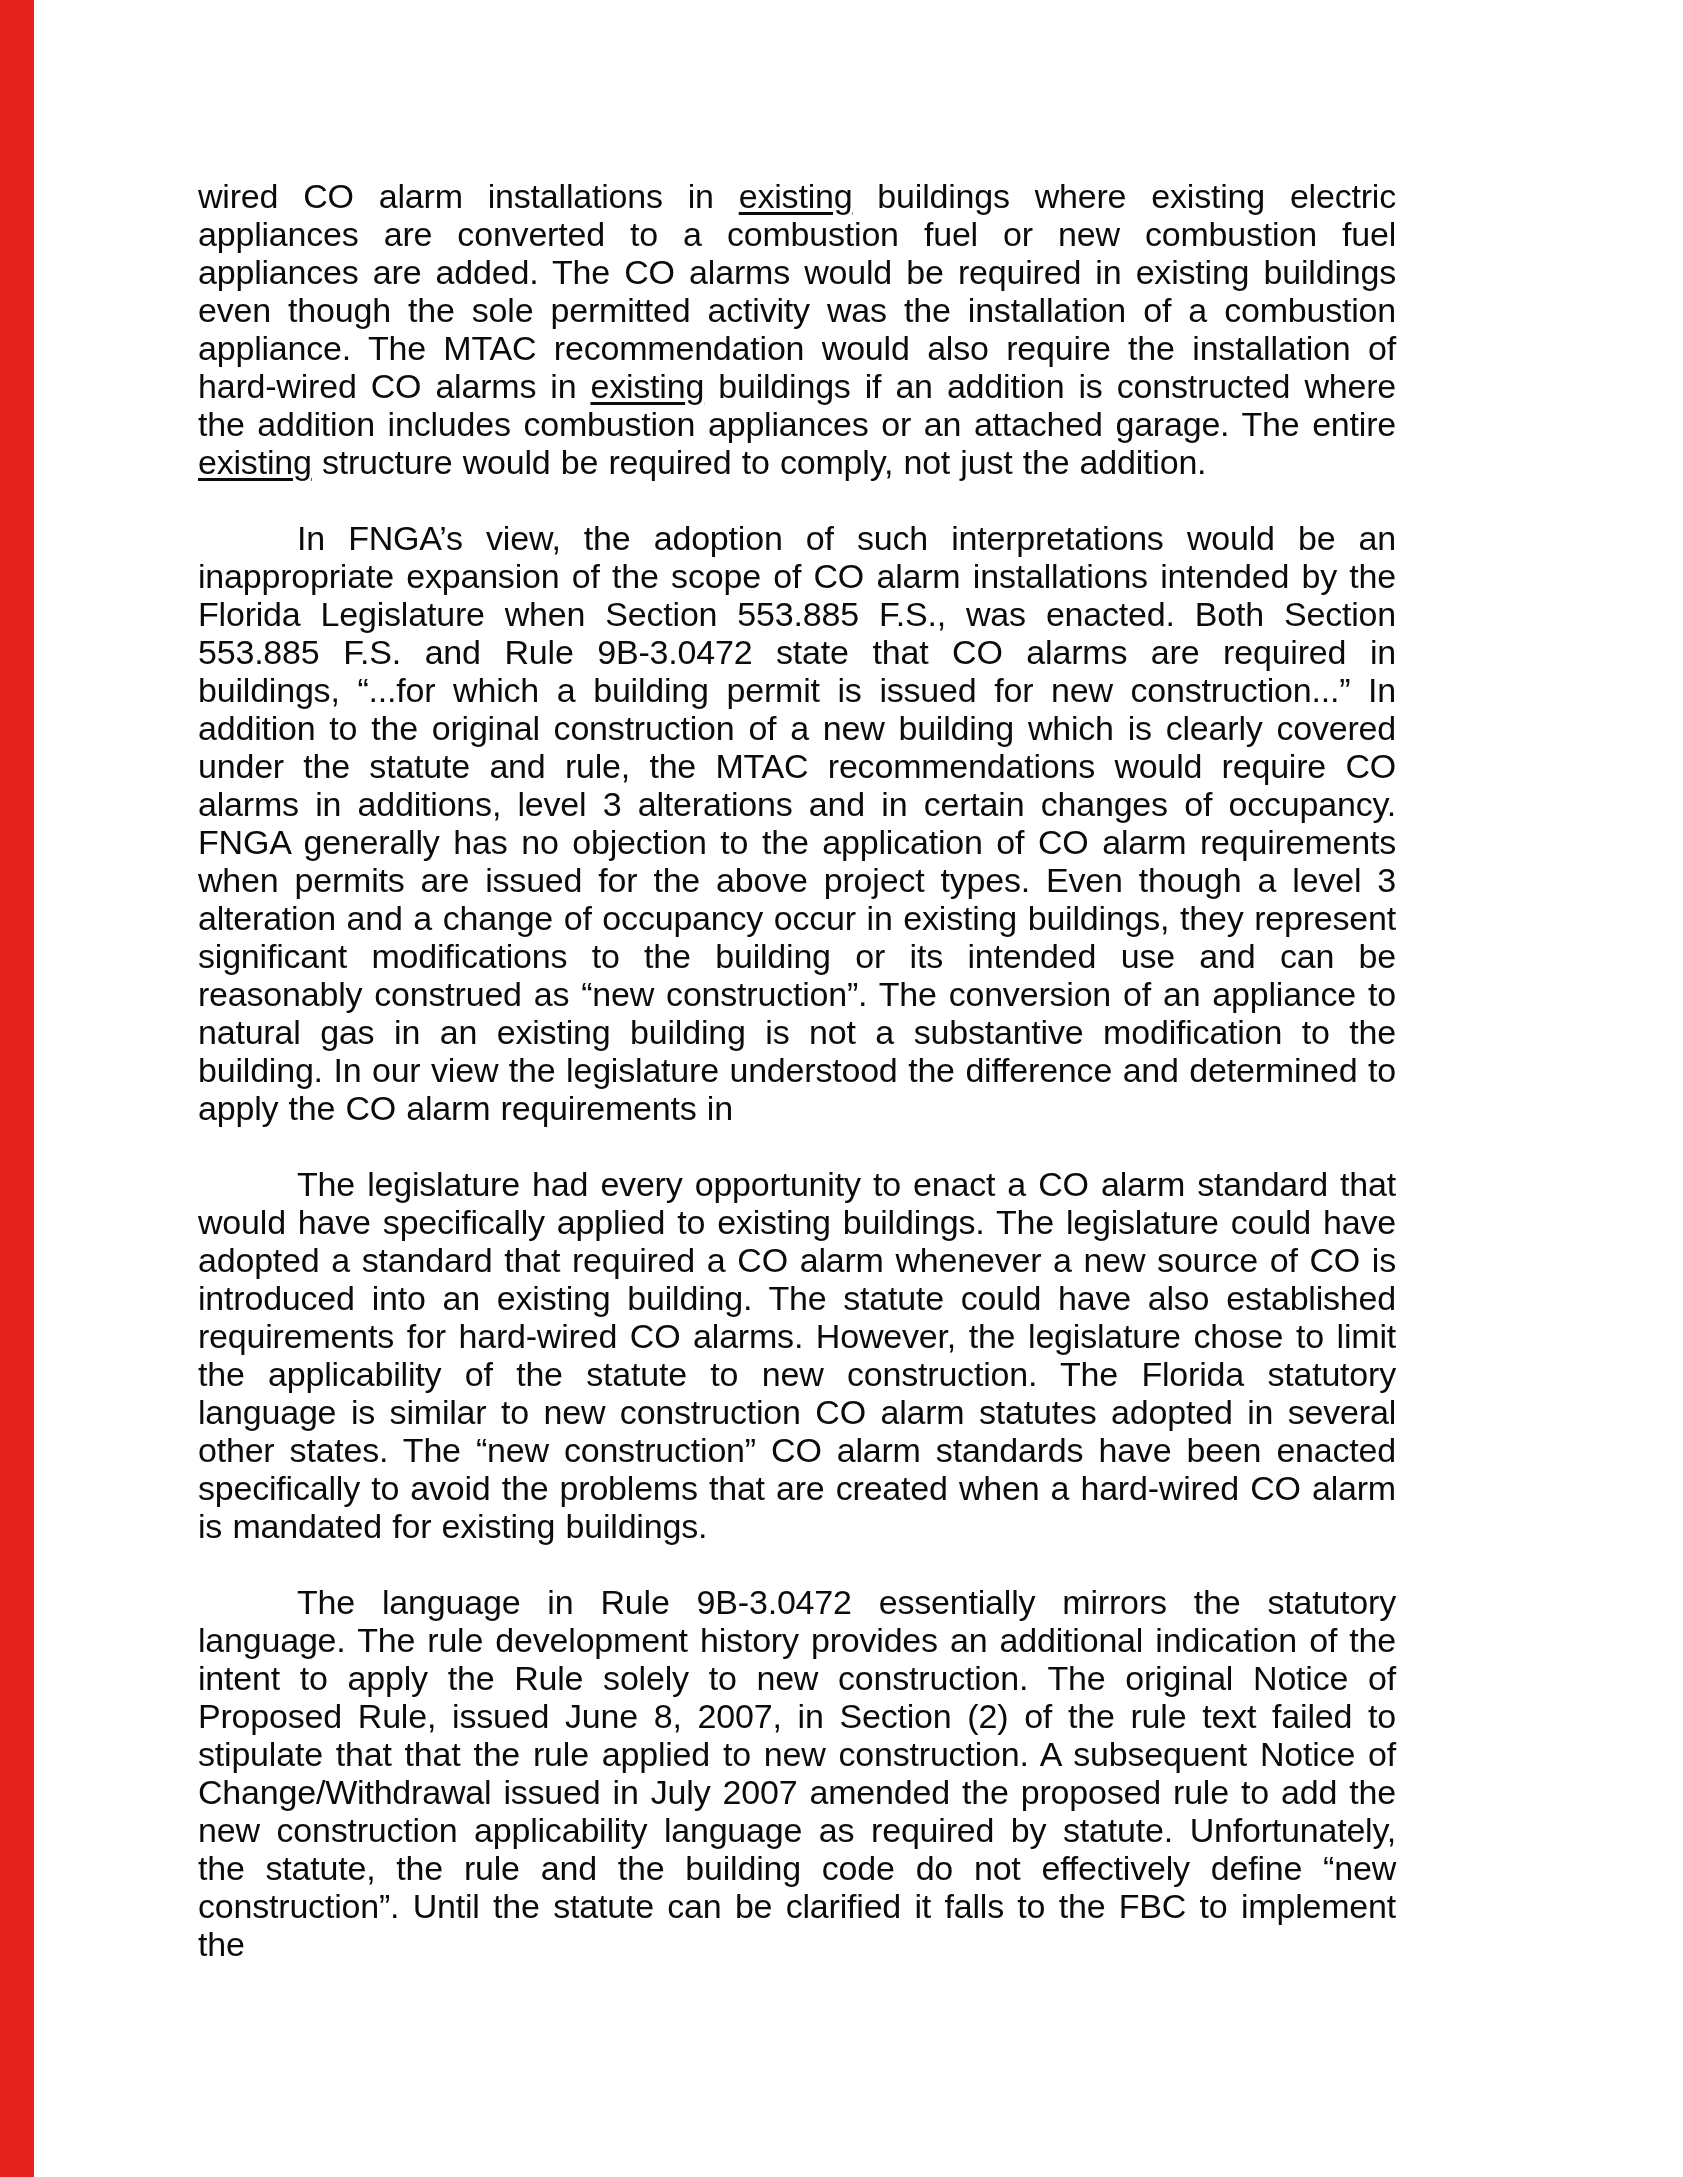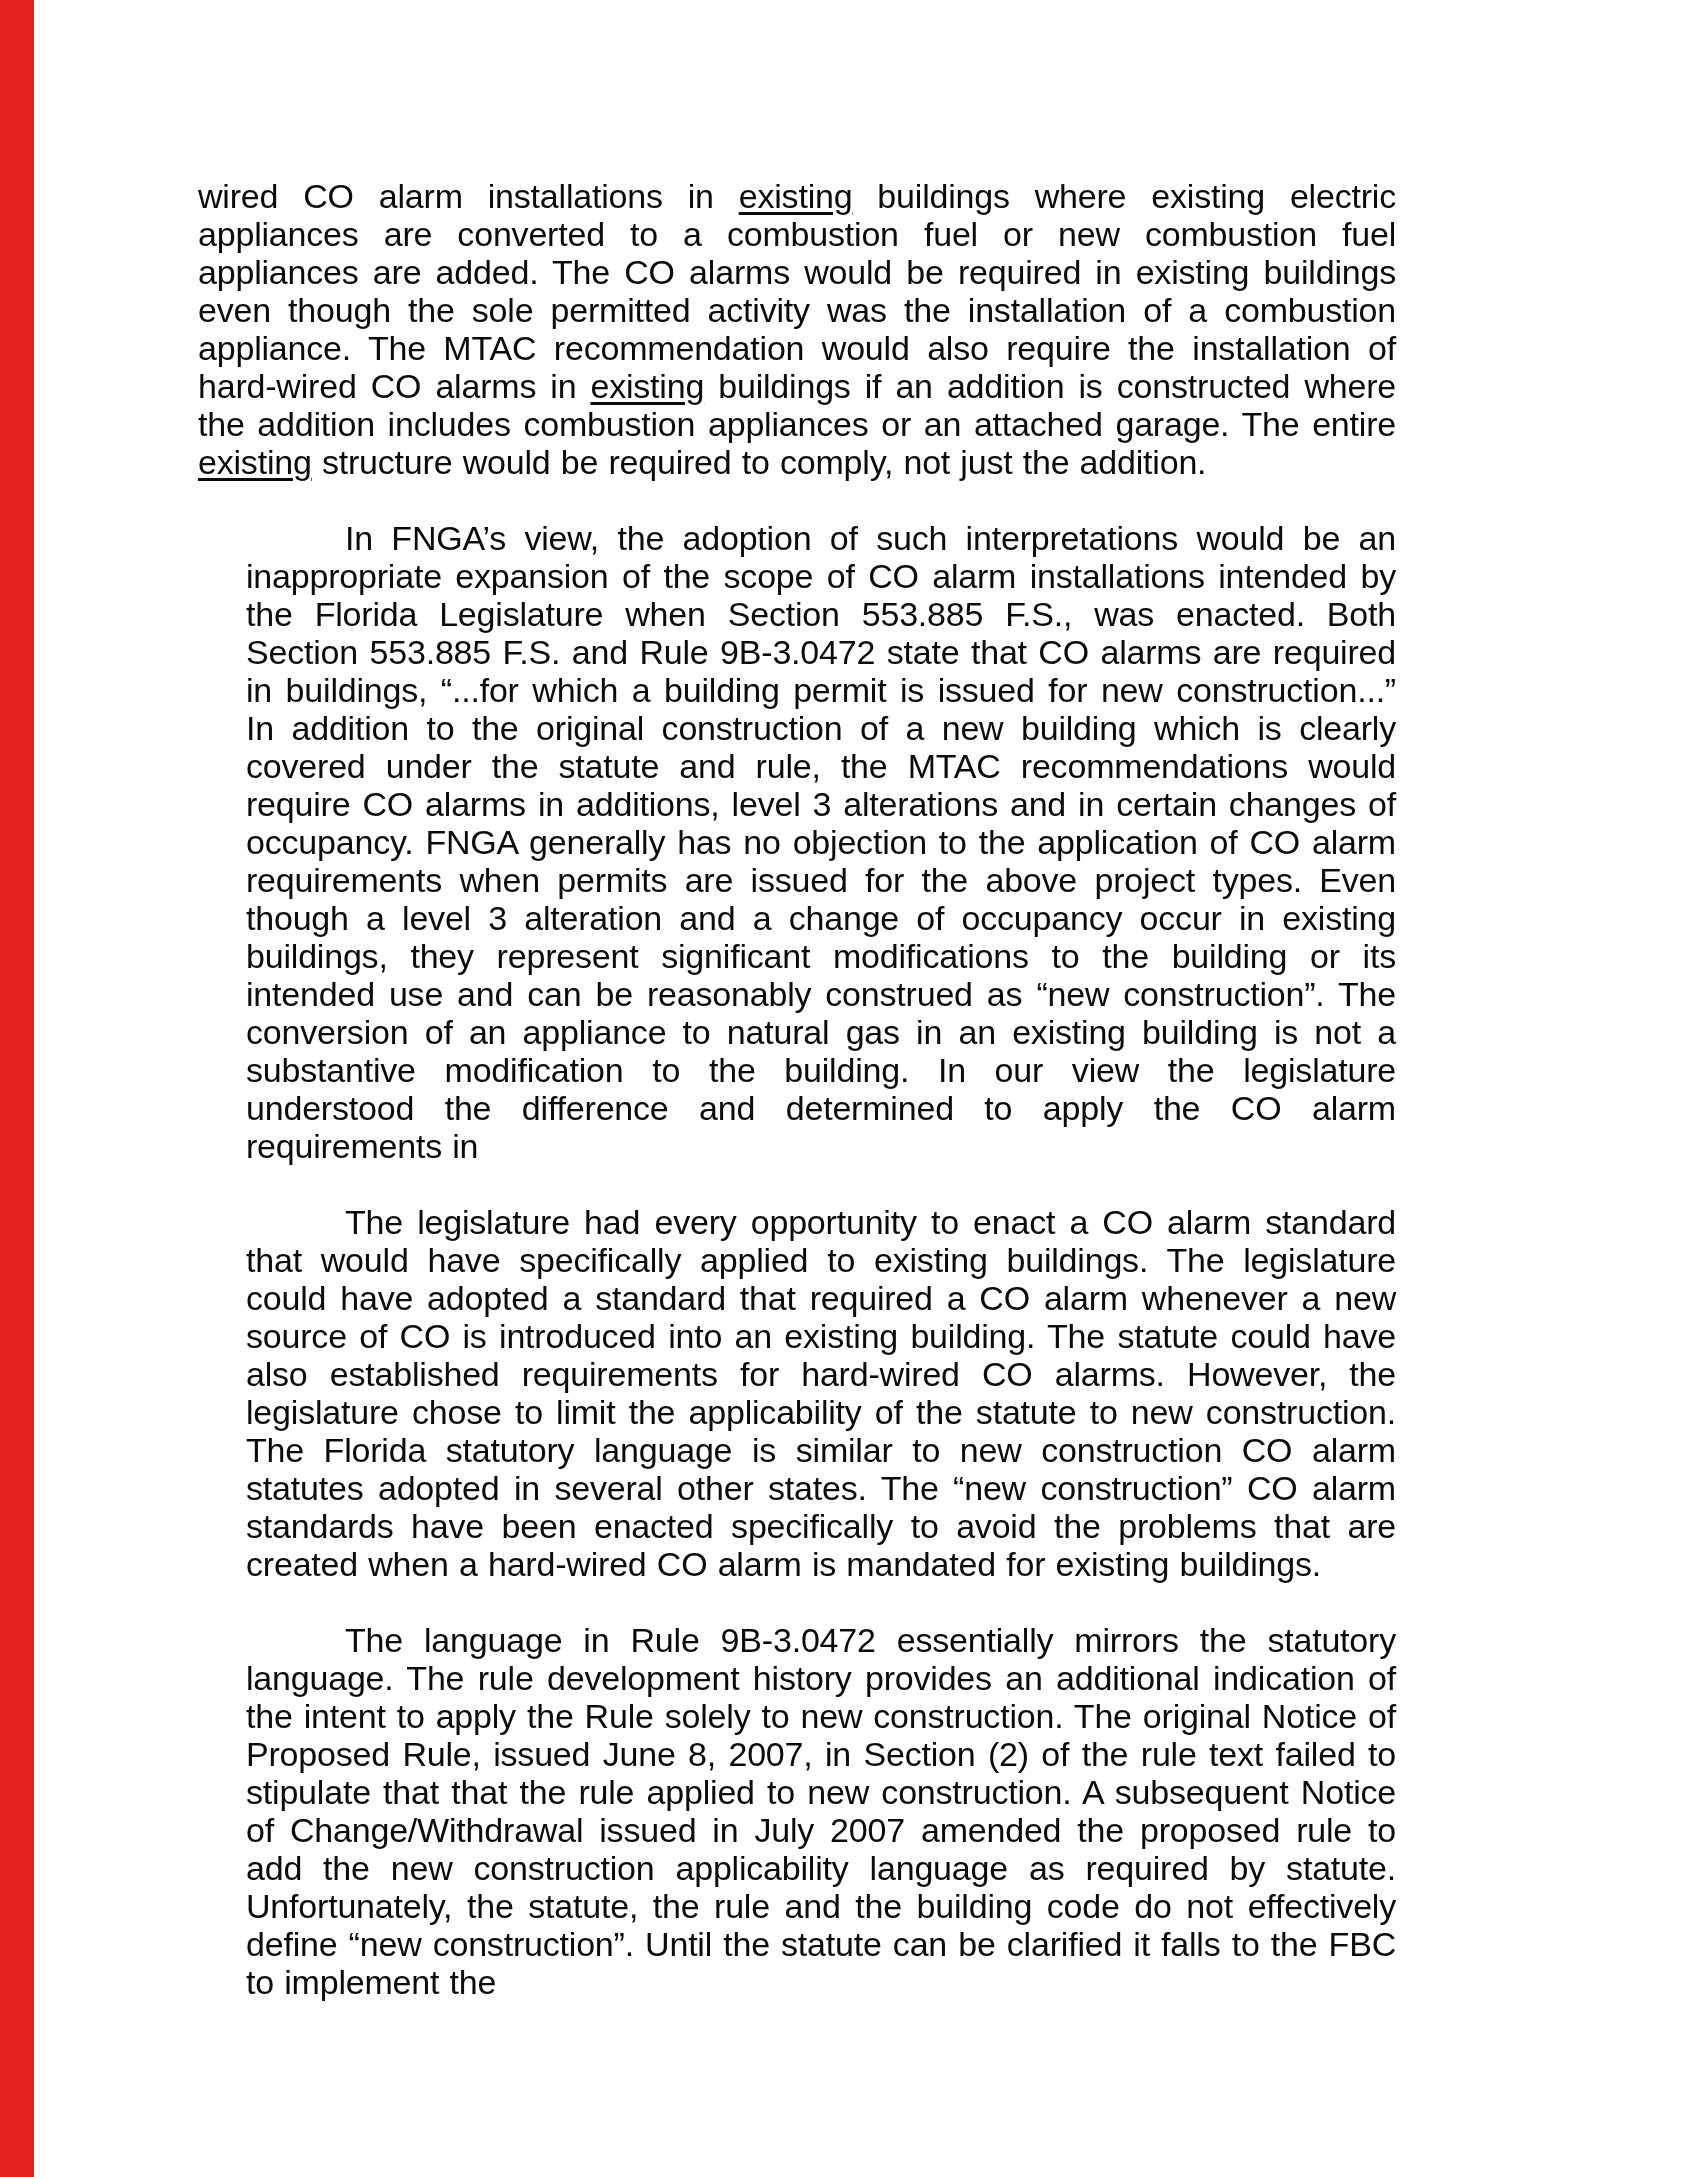--- a/index.html
+++ b/index.html
@@ -39,21 +39,20 @@
     word-spacing: 1px;
     text-align: justify;
     font-weight: 400;
   }
   .para {
     margin: 0;
     padding: 0;
   }
   .para + .para {
     margin-top: 38px;
-    margin-left: 48px;
   }
   .para.indent {
     text-indent: 99px;
   }
   .u {
     text-decoration: underline;
     text-underline-offset: 4px;
     text-decoration-thickness: 2.5px;
   }
 </style>

